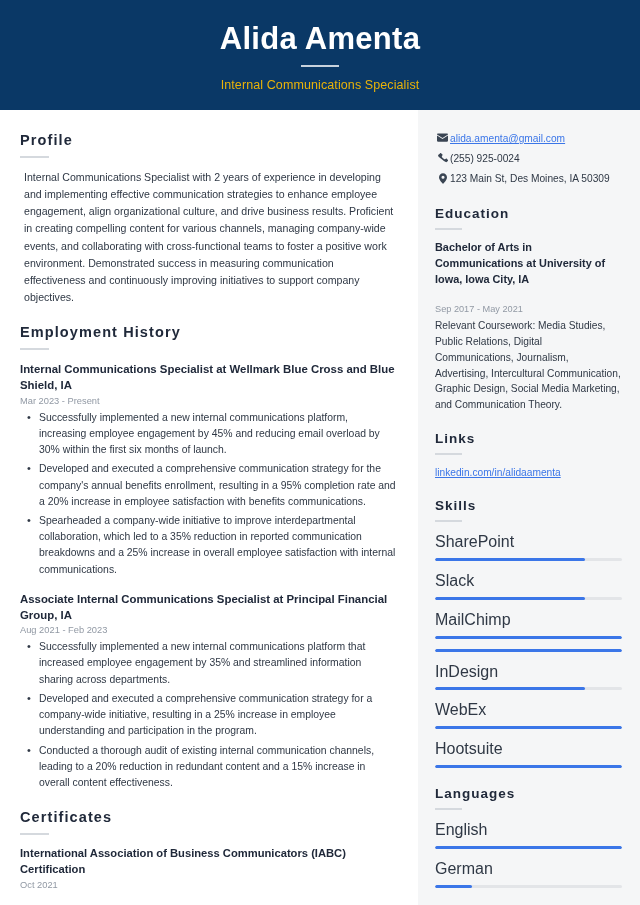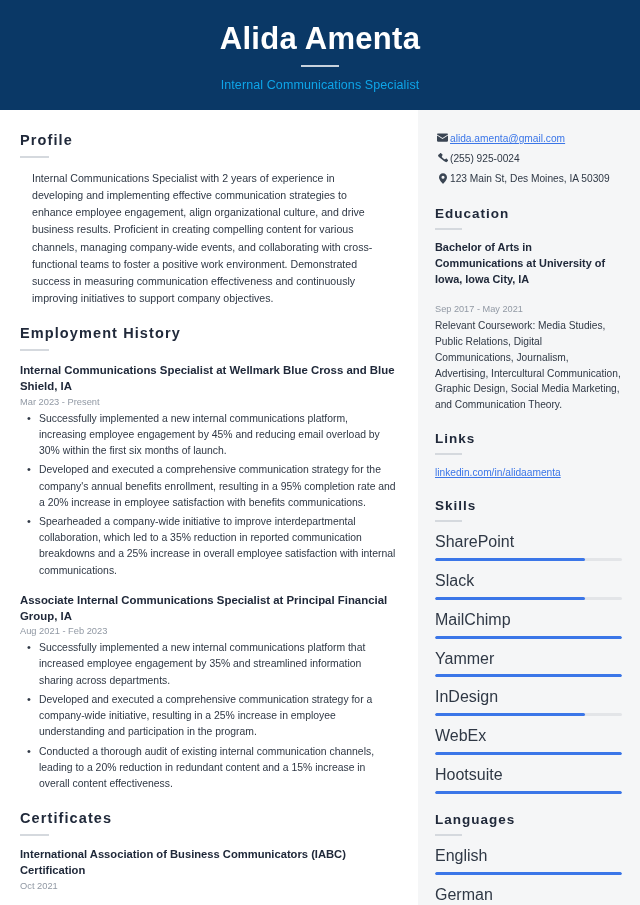--- a/index.html
+++ b/index.html
@@ -42,21 +42,21 @@
     margin: 0 0 9px 0;
     text-align: center;
   }
   .header-rule {
     width: 38px;
     height: 2px;
     background: #c8d2dd;
     margin-bottom: 11px;
   }
   .header-title {
-    color: #0ea5e9;
+    color: #eab308;
     font-size: 12.5px;
     font-weight: normal;
     text-align: center;
     letter-spacing: 0.1px;
   }
 
   
   .body-wrap {
     display: flex;
     align-items: stretch;
@@ -92,21 +92,21 @@
   .side .sec-head { font-size: 13.5px; letter-spacing: 1px; }
   .side .sec-rule { width: 27px; margin: 7px 0 10px 0; }
 
   .section { margin-bottom: 18px; }
 
   
   .profile-text {
     font-size: 10.6px;
     line-height: 1.62;
     color: #2f3845;
-    margin: 12px;
+    margin: 4px;
   }
 
   
   .job { margin-bottom: 3px; }
   .job-title {
     font-size: 11.4px;
     font-weight: bold;
     color: #20293a;
     line-height: 1.42;
     margin: 0 0 2px 0;
@@ -353,21 +353,20 @@
                 <div class="bar-fill" style="width: 80%;"></div>
               </div>
             </div>
             <div class="bar-item">
               <div class="bar-label">MailChimp</div>
               <div class="bar-track">
                 <div class="bar-fill" style="width: 100%;"></div>
               </div>
             </div>
             <div class="bar-item">
-              <div class="bar-label">Yammer</div>
               <div class="bar-track">
                 <div class="bar-fill" style="width: 100%;"></div>
               </div>
             </div>
             <div class="bar-item">
               <div class="bar-label">InDesign</div>
               <div class="bar-track">
                 <div class="bar-fill" style="width: 80%;"></div>
               </div>
             </div>

